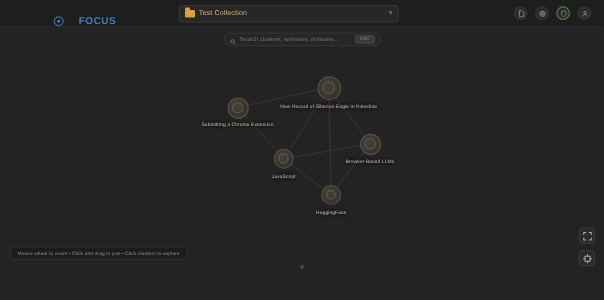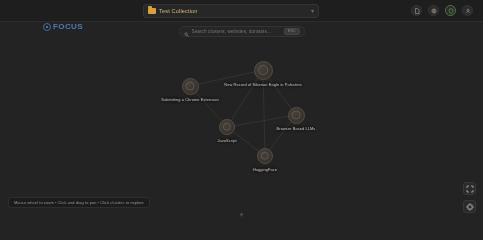--- a/index.html
+++ b/index.html
@@ -13,22 +13,22 @@
 
   
   .header {
     position:absolute; top:0; left:0; width:483px; height:22px;
     background:#1e1e1e;
     border-bottom:1px solid #2c2c2c;
     display:flex; align-items:center;
     z-index:30;
   }
   .logo {
-    position:absolute; left:43px; top:22px;
-    display:flex; align-items:center; gap:2px;
+    position:absolute; left:43px; top:12px;
+    display:flex; align-items:center; gap:12px;
   }
   .logo-mark {
     width:8px; height:8px; border-radius:50%;
     border:1.6px solid #3f6d9e;
     position:relative;
   }
   .logo-mark::after{
     content:""; position:absolute; left:2.2px; top:2.2px;
     width:2.2px; height:2.2px; border-radius:50%; background:#5b8cc4;
   }

